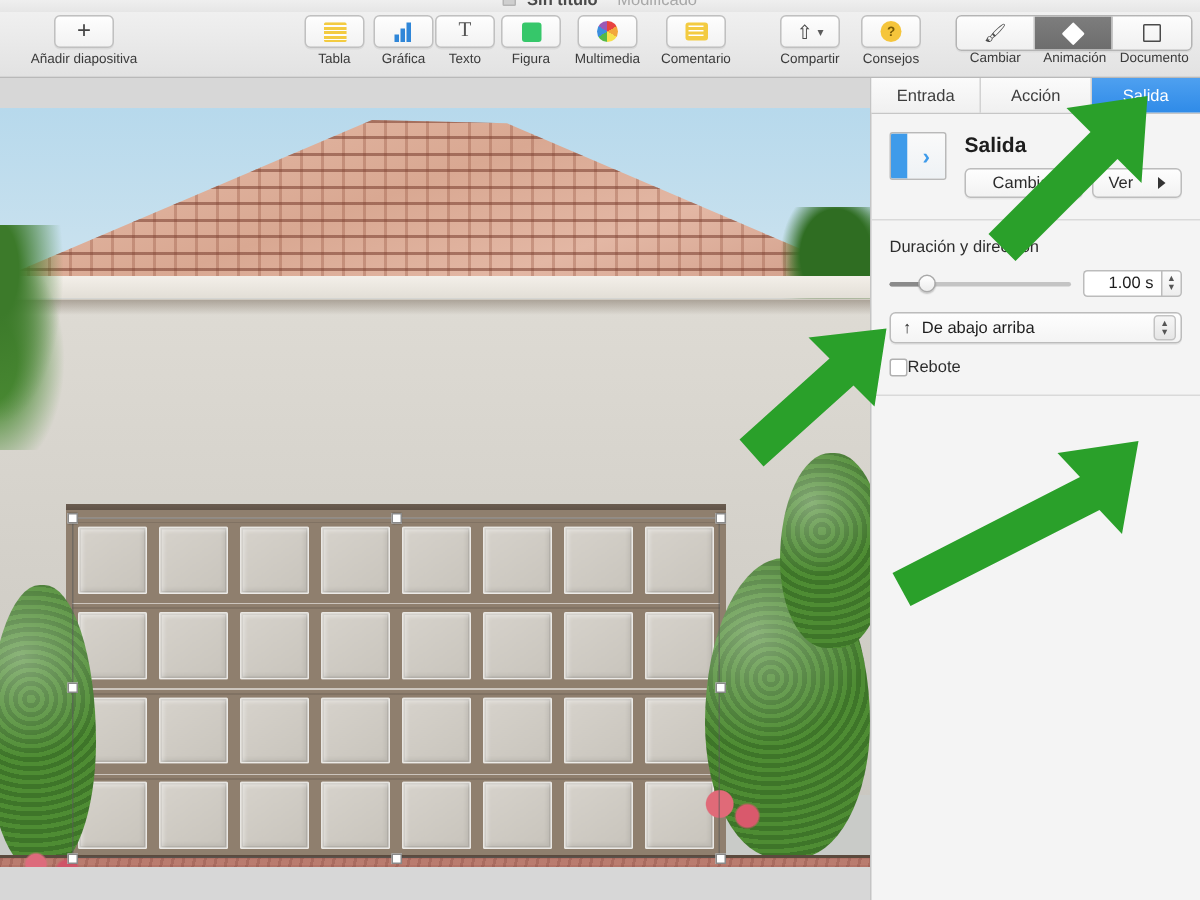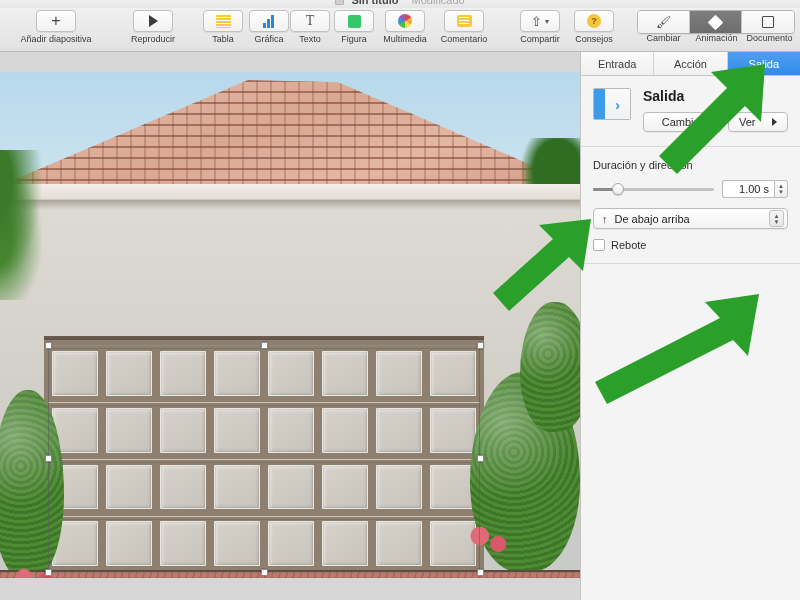--- a/index.html
+++ b/index.html
@@ -255,21 +255,21 @@
     display:flex; align-items:center; padding: 0 3px 0 8px;
     box-shadow: 0 1px 0 rgba(0,0,0,0.05); margin-bottom: 10px;
   }
   .popup .dir-arrow { font-size: 11px; color:#2b2b2b; margin-right: 7px; }
   .popup .ptext { flex:1; font-size: 11px; color:#1d1d1d; }
   .popup .pstep { width: 15px; height: 17px; border-radius:3px;
     background: linear-gradient(#f6f6f6,#e6e6e6); border:1px solid #c3c3c3;
     display:flex;flex-direction:column;align-items:center;justify-content:center;
     line-height:6px;color:#555;font-size:7px; }
 
-  .check-row { display:flex; align-items:center; gap: 6px; margin-bottom: 12px; }
+  .check-row { display:flex; align-items:center; margin-bottom: 12px; }
   .checkbox { width: 12px; height: 12px; background:#fff; border:1px solid #b0b0b0;
     border-radius: 2px; }
   .check-label { font-size: 11px; color:#2d2d2d; }
 
   .order-row { display:flex; align-items:center; justify-content:space-between;
     padding: 12px 12px 0 12px; }
   .order-label { font-size: 11px; color:#2d2d2d; }
   .order-field { display:flex; align-items:stretch; }
   .order-field .val {
     width: 44px; height: 19px; background:#fff; border:1px solid #bcbcbc;
@@ -294,26 +294,20 @@
 
   <div class="toolbar">
 
     <div class="tb-item" style="left:6px; width:100px;">
       <div class="tb-btn">
           <span class="ic-plus">+</span>
         </div>
       <div class="tb-lbl">Añadir diapositiva</div>
     </div>
 
-    <div class="tb-item" style="left:116px; width:74px;">
-      <div class="tb-btn">
-          <span class="ic-play"></span>
-        </div>
-      <div class="tb-lbl">Reproducir</div>
-    </div>
 
     <div class="tb-item" style="left:203px; width:40px;">
       <div class="tb-btn">
           <span class="ic-table"></span>
         </div>
       <div class="tb-lbl">Tabla</div>
     </div>
 
     <div class="tb-item" style="left:247px; width:44px;">
       <div class="tb-btn">

